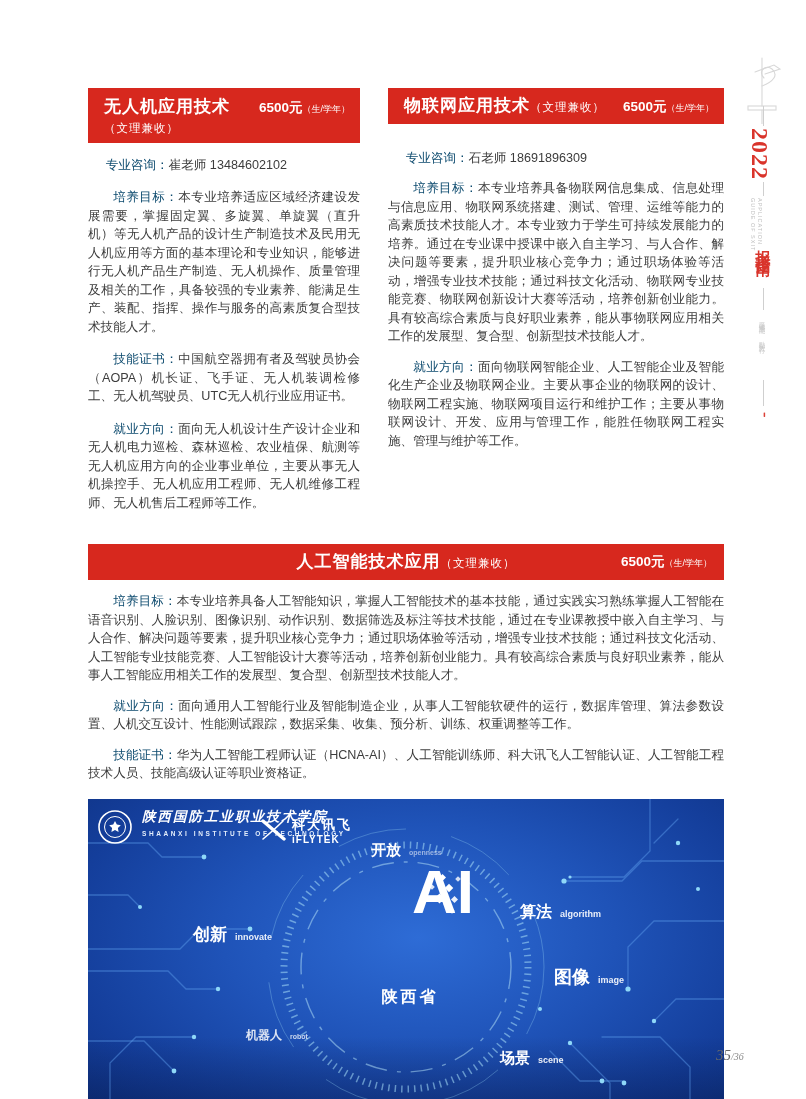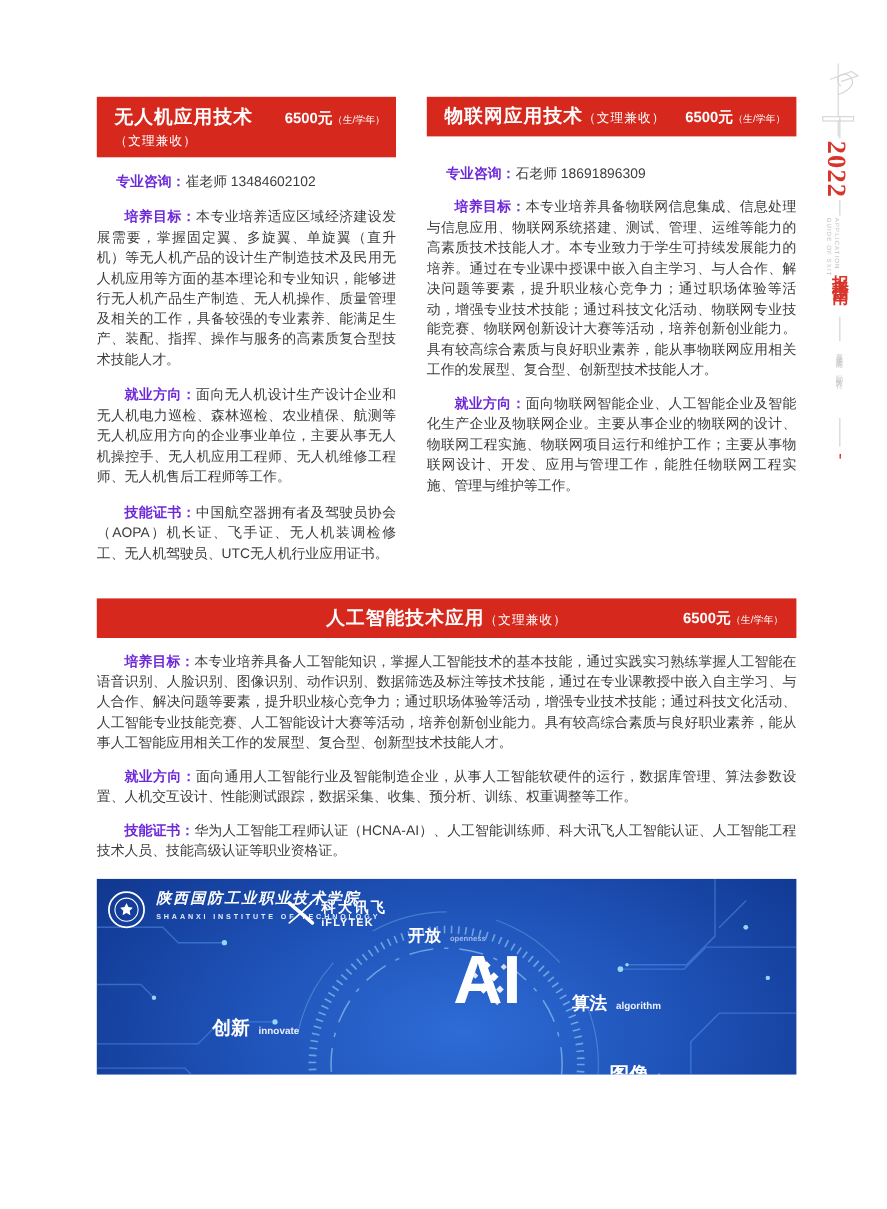--- a/index.html
+++ b/index.html
@@ -1,18 +1,18 @@
 <!DOCTYPE html>
 <html><head>
 <meta charset="utf-8">
 <style>
   * { margin:0; padding:0; box-sizing:border-box; }
   html,body { background:#ffffff; }
   body { font-family:"Liberation Sans","DejaVu Sans",sans-serif; }
-  .page { position:relative; width:806px; height:977px; background:#ffffff; overflow:hidden; }
+  .page { position:relative; width:806px; height:1099px; background:#ffffff; overflow:hidden; }
 
   .content { position:absolute; left:88px; top:88px; width:636px; }
   .cols { display:flex; align-items:flex-start; }
   .col-left { width:272px; }
   .col-right { width:336px; margin-left:28px; }
 
   .banner { background:#d7281e; color:#fff; }
   .banner-uav { padding:7px 10px 7px 16px; }
   .banner-row { display:flex; justify-content:space-between; align-items:baseline; }
   .banner-title { font-size:17px; font-weight:bold; letter-spacing:1px; }
@@ -22,21 +22,21 @@
 
   .banner-iot { padding:6px 10px 7px 16px; display:flex; justify-content:space-between; align-items:baseline;text-align:center; }
   .banner-iot .admission { font-size:11.5px; font-weight:normal; letter-spacing:1px; }
 
   .banner-ai { position:relative; text-align:center; padding:6px 10px 7px; margin-top:32px; }
   .banner-ai .admission { font-size:11.5px; font-weight:normal; letter-spacing:1px; }
   .banner-ai .tuition { position:absolute; right:12px; top:9px; }
 
   .consult { font-size:12.6px; color:#3c3c3c; margin-top:14px; text-indent:1.4em; }
   .col-right .consult { margin-top:26px; }
-  .lbl { color:#6d28d9; font-weight:bold; }
+  .lbl { color:#0c4a6e; font-weight:normal; }
   p.para { font-size:12.6px; line-height:18.5px; color:#3c3c3c; text-align:justify; text-indent:2em; margin:12px 0 0; }
   .col-left p.para { margin-top:14px; }
 
   
   .ai-banner { position:relative; width:636px; height:330px; margin-top:16px; overflow:hidden;
     background:
       linear-gradient(to bottom, rgba(8,28,90,0) 72%, rgba(6,22,70,.55) 100%),
       radial-gradient(ellipse at 52% 42%, #2e6cd6 0%, #1f53b8 42%, #143e9b 75%, #0e3181 100%);
   }
   .ai-banner svg.circuits { position:absolute; left:0; top:0; z-index:1; }
@@ -96,22 +96,22 @@
       <section class="col-left">
         <div class="banner banner-uav">
           <div class="banner-row">
             <span class="banner-title">无人机应用技术</span>
             <span class="tuition"><span>6500元</span><span class="unit">（生/学年）</span></span>
           </div>
           <div class="banner-sub">（文理兼收）</div>
         </div>
         <div class="consult"><span class="lbl">专业咨询：</span><span>崔老师 13484602102</span></div>
         <p class="para"><span class="lbl">培养目标：</span><span>本专业培养适应区域经济建设发展需要，掌握固定翼、多旋翼、单旋翼（直升机）等无人机产品的设计生产制造技术及民用无人机应用等方面的基本理论和专业知识，能够进行无人机产品生产制造、无人机操作、质量管理及相关的工作，具备较强的专业素养、能满足生产、装配、指挥、操作与服务的高素质复合型技术技能人才。</span></p>
+        <p class="para"><span class="lbl">技能证书：</span><span>中国航空器拥有者及驾驶员协会（AOPA）机长证、飞手证、无人机装调检修工、无人机驾驶员、UTC无人机行业应用证书。</span></p>
         <p class="para"><span class="lbl">就业方向：</span><span>面向无人机设计生产设计企业和无人机电力巡检、森林巡检、农业植保、航测等无人机应用方向的企业事业单位，主要从事无人机操控手、无人机应用工程师、无人机维修工程师、无人机售后工程师等工作。</span></p>
-        <p class="para"><span class="lbl">技能证书：</span><span>中国航空器拥有者及驾驶员协会（AOPA）机长证、飞手证、无人机装调检修工、无人机驾驶员、UTC无人机行业应用证书。</span></p>
       </section>
 
       <section class="col-right">
         <div class="banner banner-iot">
           <span><span class="banner-title">物联网应用技术</span><span class="admission">（文理兼收）</span></span>
           <span class="tuition"><span>6500元</span><span class="unit">（生/学年）</span></span>
         </div>
         <div class="consult"><span class="lbl">专业咨询：</span><span>石老师 18691896309</span></div>
         <p class="para"><span class="lbl">培养目标：</span><span>本专业培养具备物联网信息集成、信息处理与信息应用、物联网系统搭建、测试、管理、运维等能力的高素质技术技能人才。本专业致力于学生可持续发展能力的培养。通过在专业课中授课中嵌入自主学习、与人合作、解决问题等要素，提升职业核心竞争力；通过职场体验等活动，增强专业技术技能；通过科技文化活动、物联网专业技能竞赛、物联网创新设计大赛等活动，培养创新创业能力。具有较高综合素质与良好职业素养，能从事物联网应用相关工作的发展型、复合型、创新型技术技能人才。</span></p>
         <p class="para"><span class="lbl">就业方向：</span><span>面向物联网智能企业、人工智能企业及智能化生产企业及物联网企业。主要从事企业的物联网的设计、物联网工程实施、物联网项目运行和维护工作；主要从事物联网设计、开发、应用与管理工作，能胜任物联网工程实施、管理与维护等工作。</span></p>

